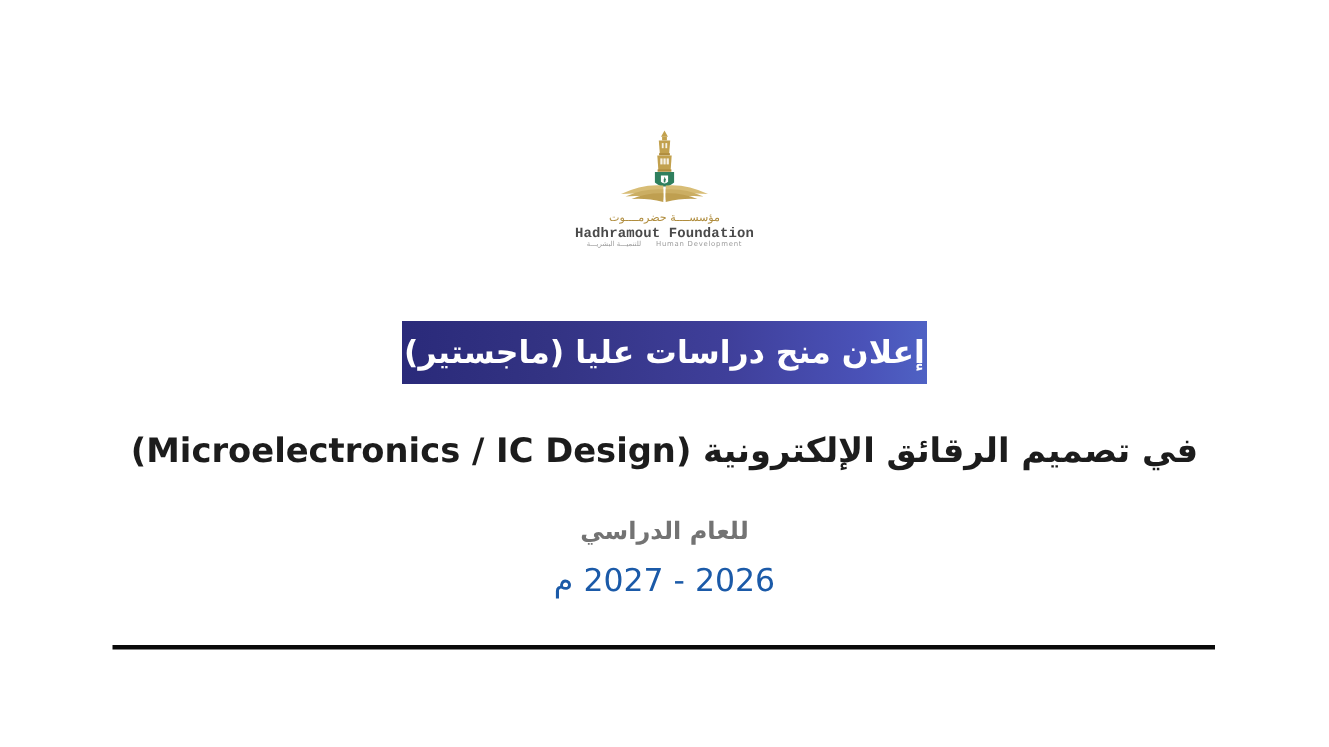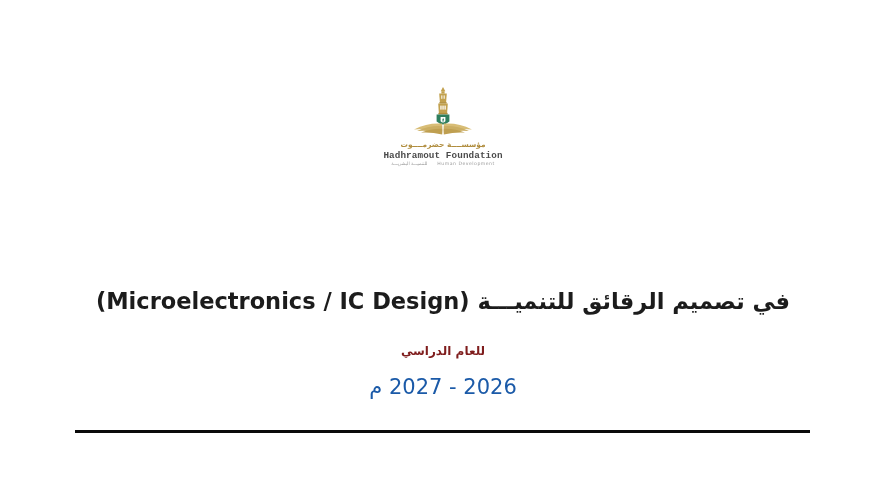--- a/index.html
+++ b/index.html
@@ -37,21 +37,21 @@
   .logo-mark {
     width: 74px;
     height: 52px;
     display: block;
   }
   .logo-ar {
     margin-top: 3px;
     font-size: 7.4px;
     letter-spacing: 0.9px;
     color: #b08d3e;
-    font-weight: 700;
+    font-weight: 400;
     direction: rtl;
     line-height: 1;
     white-space: nowrap;
   }
   .logo-en {
     margin-top: 2.5px;
     font-size: 9.3px;
     font-weight: 700;
     color: #4a4a4a;
     letter-spacing: 0.1px;
@@ -110,23 +110,23 @@
     line-height: 1.3;
   }
 
   
   .sub-year-label {
     position: absolute;
     top: 344px;
     left: 0;
     right: 0;
     text-align: center;
-    font-size: 12px;
-    font-weight: 700;
-    color: #7f1d1d;
+    font-size: 16px;
+    font-weight: 700;
+    color: #737373;
     direction: rtl;
     line-height: 1.2;
   }
   .sub-year-value {
     position: absolute;
     top: 375px;
     left: 0;
     right: 0;
     text-align: center;
     font-size: 21px;
@@ -184,21 +184,24 @@
     </svg>
 
     <div class="logo-ar">مؤسســــة حضرمــــوت</div>
     <div class="logo-en">Hadhramout Foundation</div>
     <div class="logo-sub">
       <span>Human Development</span>
       <span>للتنميـــة البشريـــة</span>
     </div>
   </div>
 
-
-  <div class="headline">في تصميم الرقائق للتنميـــة (Microelectronics / IC Design)</div>
+  <div class="banner">
+    <span class="banner-text">إعلان منح دراسات عليا (ماجستير)</span>
+  </div>
+
+  <div class="headline">في تصميم الرقائق الإلكترونية (Microelectronics / IC Design)</div>
 
   <div class="sub-year-label">للعام الدراسي</div>
   <div class="sub-year-value">2026 - 2027 م</div>
 
   <div class="divider"></div>
 
 </div>
 
 </body></html>

